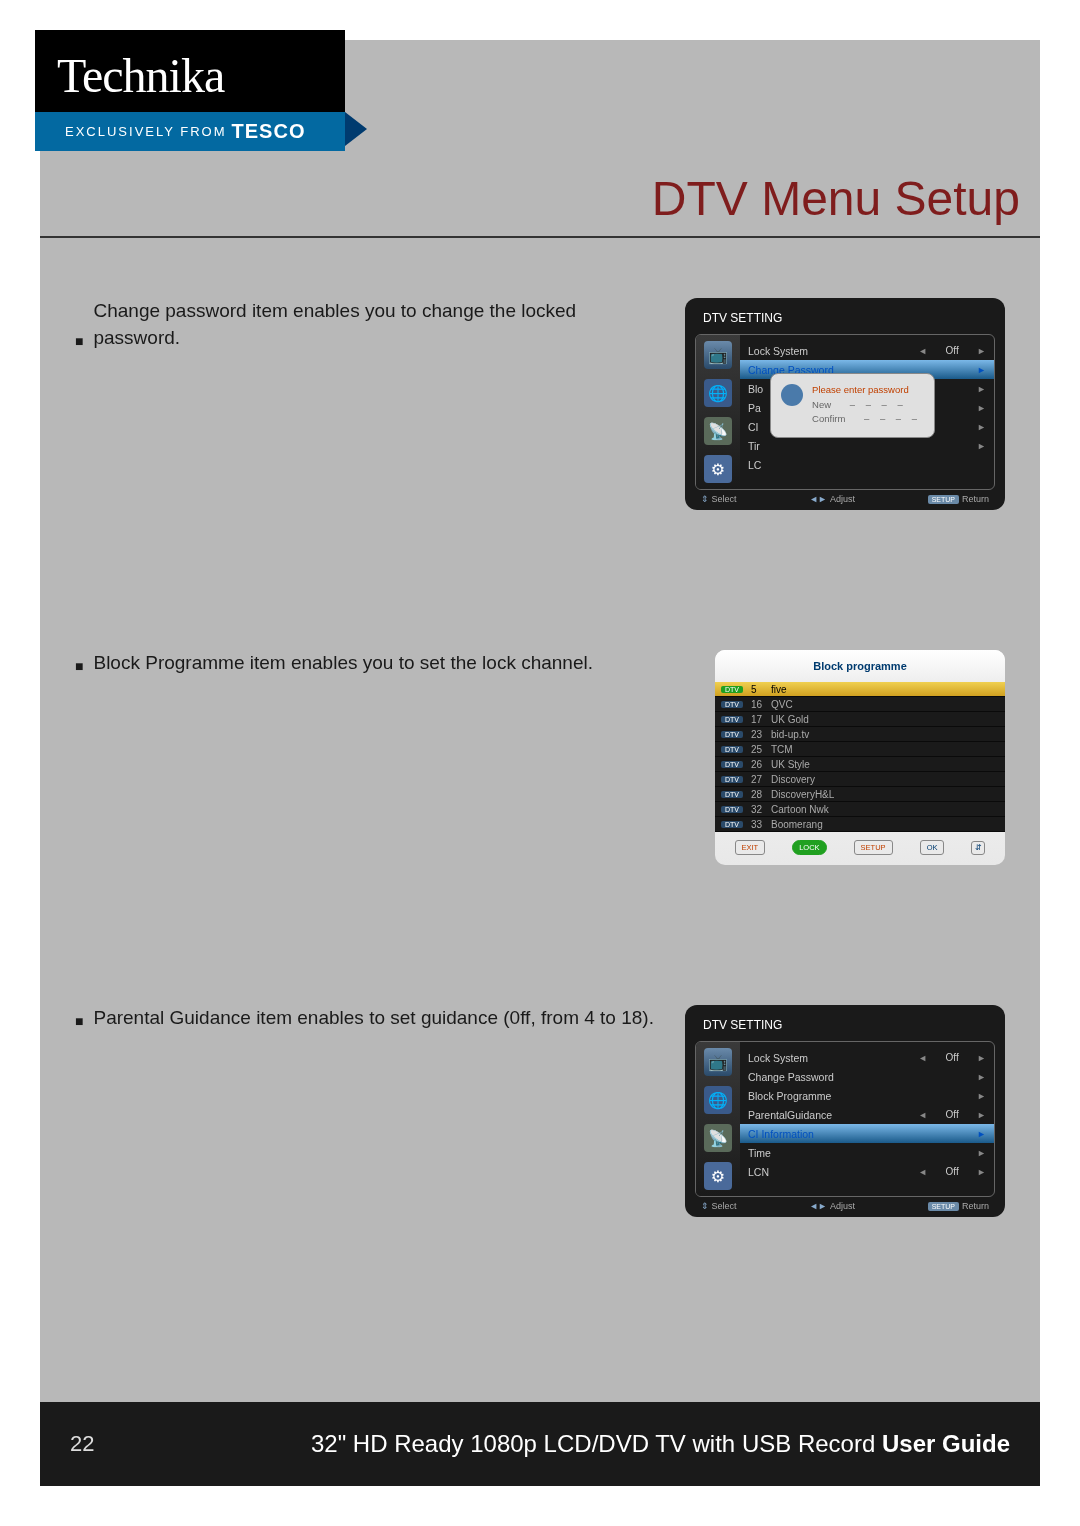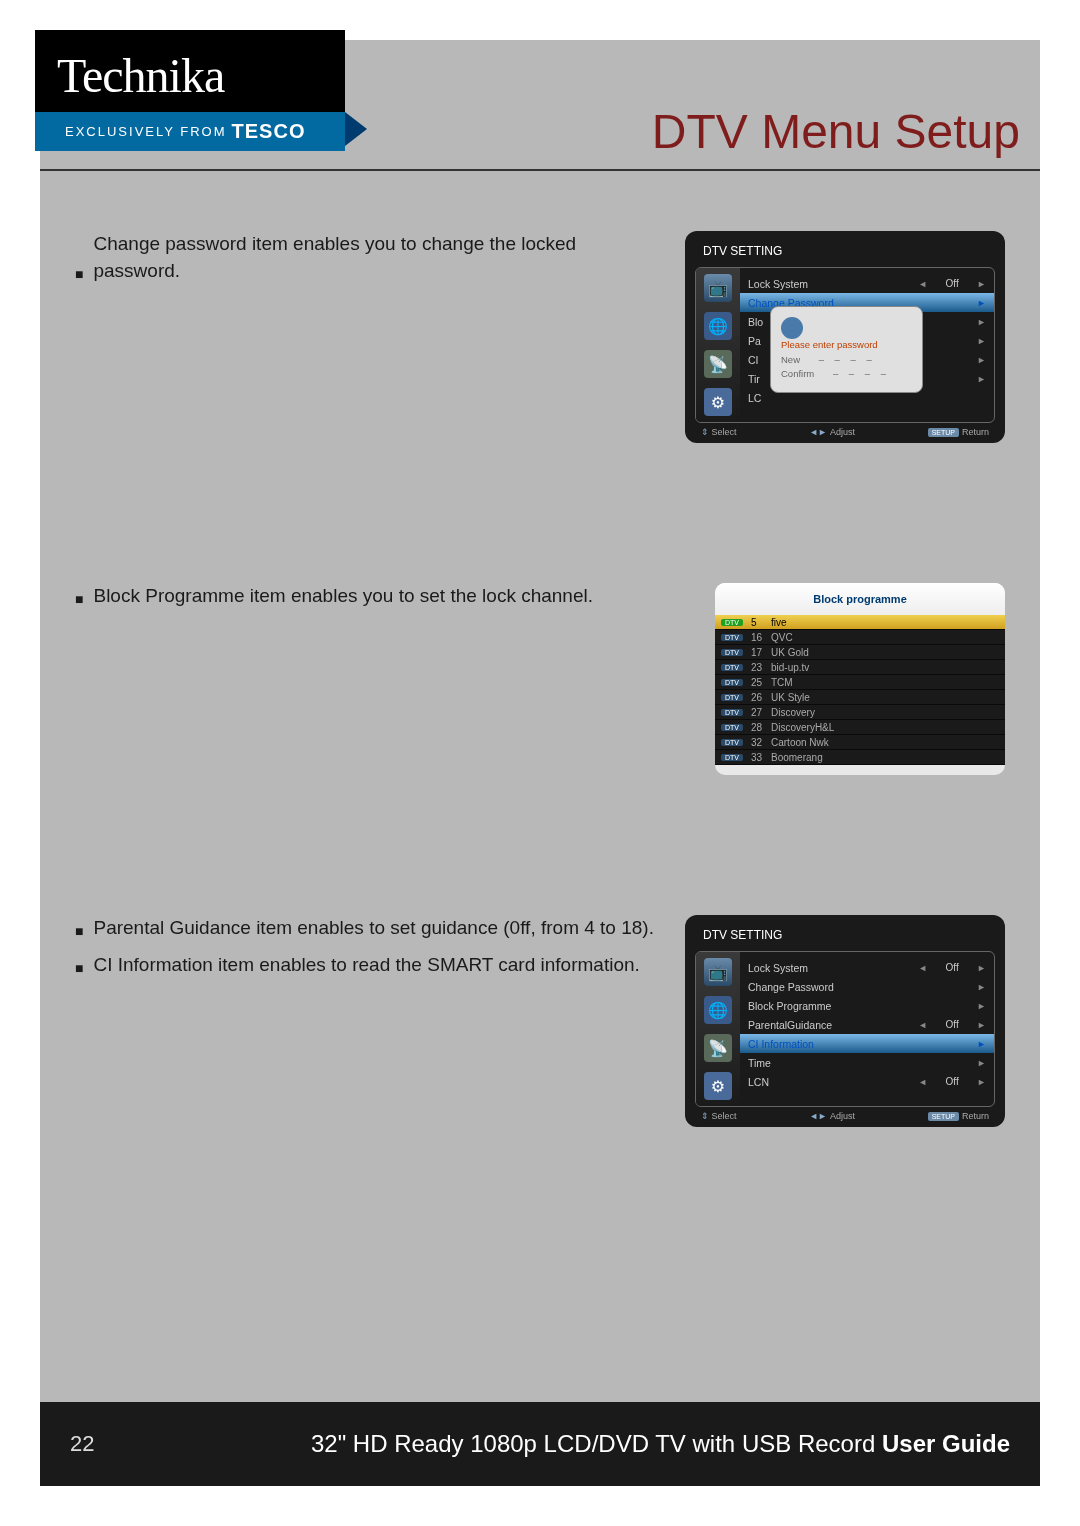--- a/index.html
+++ b/index.html
@@ -16,21 +16,21 @@
     left: 40px;
     right: 40px;
     bottom: 40px;
     background: #b8b8b8;
     padding: 0;
   }
   .header-bar {
     display: flex;
     align-items: flex-start;
     padding: 0;
-    height: 131px;
+    height: 198px;
     border-bottom: 2px solid #333;
     position: relative;
   }
   .logo-box {
     background: #000;
     color: #fff;
     padding: 18px 22px 14px 22px;
     margin-top: -10px;
     margin-left: -5px;
   }
@@ -181,21 +181,21 @@
     padding: 1px 4px;
     border-radius: 2px;
   }
   .key-badge.setup { background: #6a8aa8; font-size: 7px; }
   .arrow-icon { color: #88aacc; font-size: 9px; }
   
   .popup-box {
     position: absolute;
     top: 38px;
     left: 30px;
-    width: 153px;
+    width: 165px;
     background: #e0e0e0;
     border: 1px solid #888;
     border-radius: 8px;
     padding: 10px;
     z-index: 10;
   }
   .popup-icon-circle {
     width: 22px;
     height: 22px;
     border-radius: 50%;
@@ -462,30 +462,34 @@
               <span class="dtv-badge">DTV</span>
               <span class="ch-num">32</span>
               <span>Cartoon Nwk</span>
             </div>
             <div class="channel-row">
               <span class="dtv-badge">DTV</span>
               <span class="ch-num">33</span>
               <span>Boomerang</span>
             </div>
           </div>
+        <div class="block-footer">
+          <span class="pill-btn">EXIT</span>
+          <span class="pill-btn lock">LOCK</span>
+          <span class="pill-btn">SETUP</span>
+          <span class="pill-btn ok">OK</span>
+          <span class="nav-icon">⇵</span>
+        </div>
       </div>
     </div>
 
     <div class="section-row last">
       <div class="section-text">
         <div class="bullet-item">
           <span>Parental Guidance item enables to set guidance (0ff, from 4 to 18).</span>
-        </div>
-        <div class="bullet-item">
-          <span>CI Information item enables to read the SMART card information.</span>
         </div>
       </div>
       <div class="osd-box">
         <div class="osd-title">DTV SETTING</div>
         <div class="osd-inner">
           <div class="osd-sidebar">
             <div class="sidebar-icon" style="background:linear-gradient(#6a8aaa,#2a4a6a);">📺</div>
             <div class="sidebar-icon" style="background:#3a5a8a;">🌐</div>
             <div class="sidebar-icon" style="background:#5a6a5a;">📡</div>
             <div class="sidebar-icon" style="background:#4a6a9a;">⚙</div>

